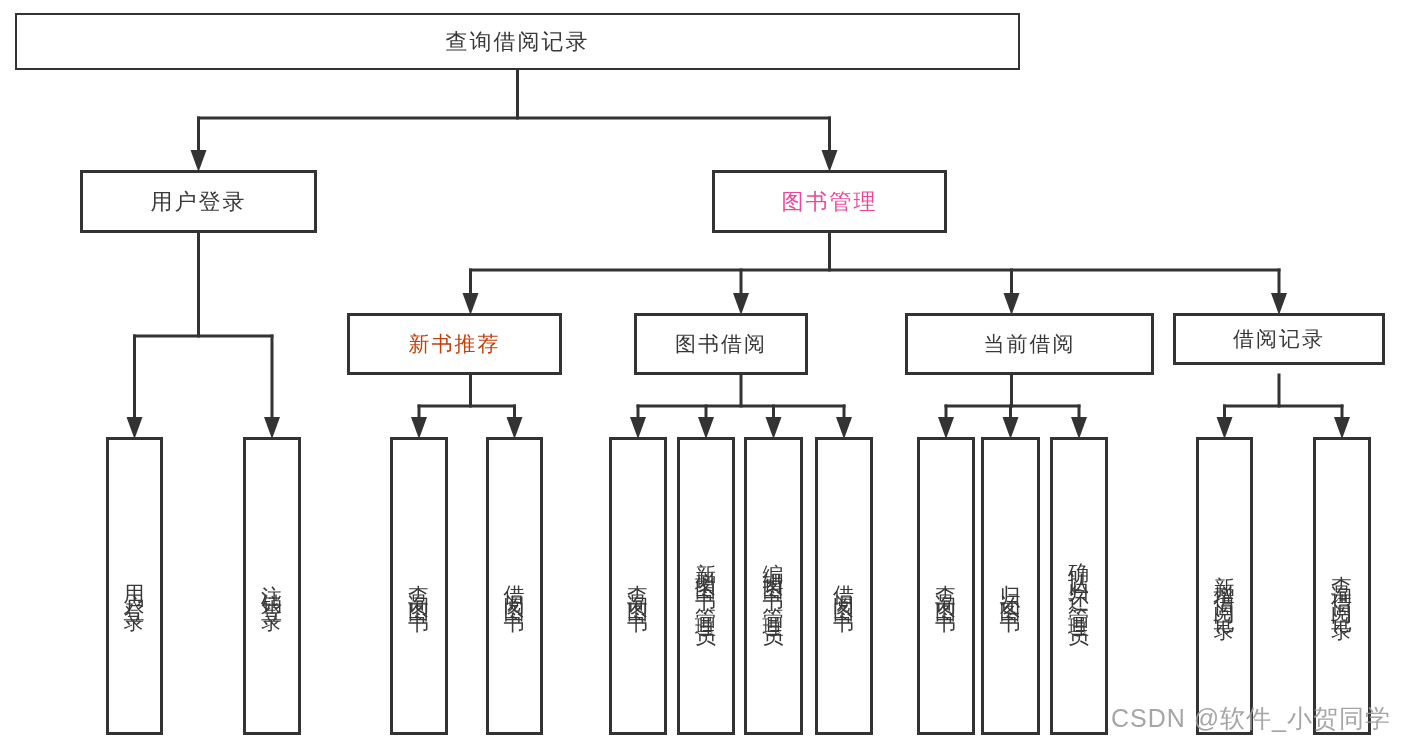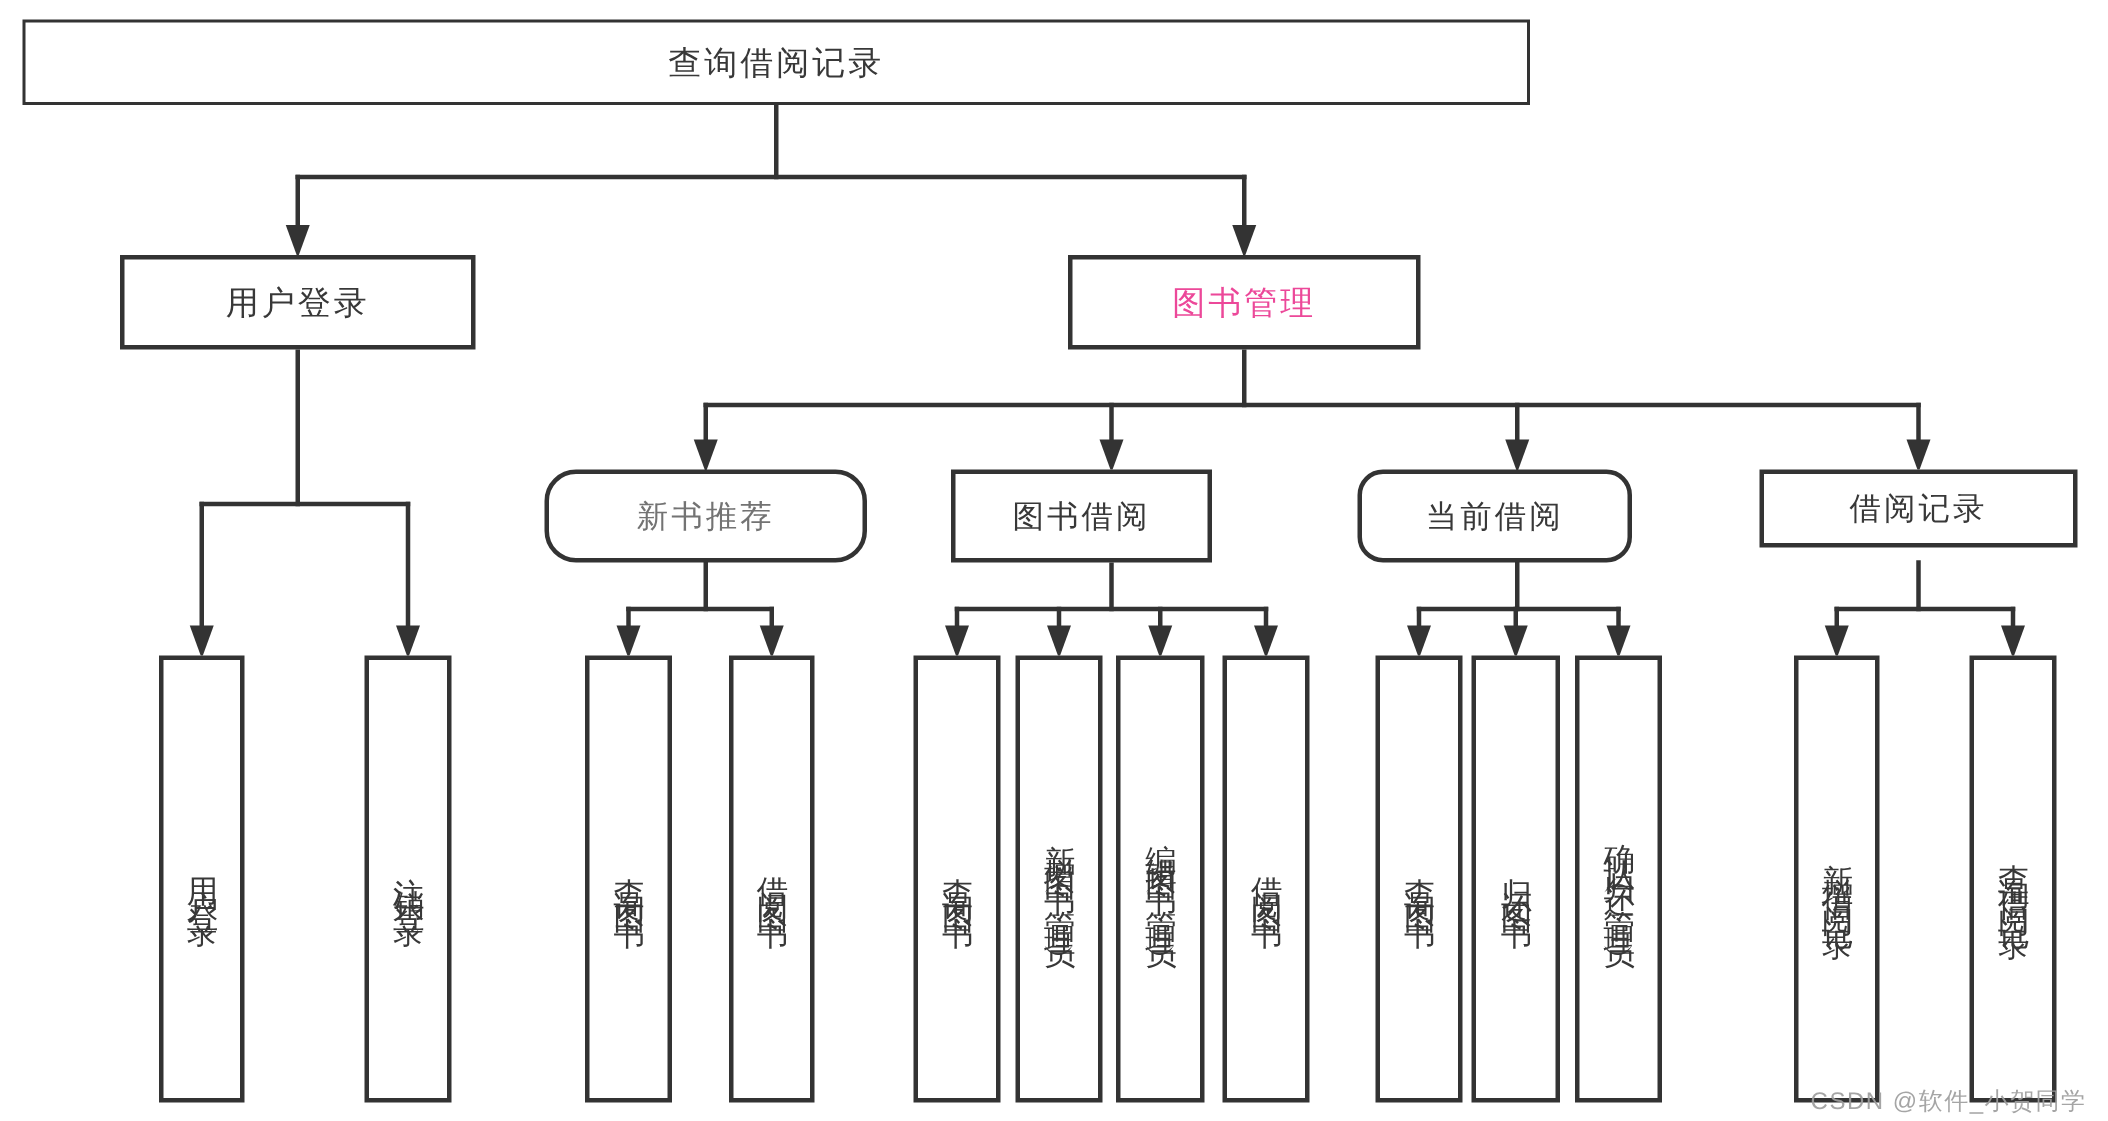--- a/index.html
+++ b/index.html
@@ -35,23 +35,23 @@
   .node.vertical .label {
     writing-mode: vertical-rl;
     text-orientation: mixed;
     letter-spacing: 9px;
     line-height: 1;
     white-space: normal;
   }
   .watermark {
     position: absolute;
     right: 14px;
-    bottom: 2px;
+    bottom: 12px;
     z-index: 2;
-    font-size: 16px;
+    font-size: 25px;
     letter-spacing: 1px;
     color: #9e9e9e;
     opacity: 0.92;
     margin-top: 16px;
   }
 </style>
 </head>
 <body>
 
 <div id="stage" style="background: rgb(255, 255, 255);">
@@ -112,27 +112,27 @@
   <div class="watermark" style="color: rgb(158, 158, 158);">CSDN @软件_小贺同学</div>
 <div class="node level-1" style="left: 15px; top: 13px; width: 1005px; height: 57px; border-color: rgb(51, 51, 51); color: rgb(56, 56, 56);">
       <span class="label">查询借阅记录</span>
     </div>
     <div class="node level-2" style="left: 80px; top: 170px; width: 237px; height: 63px; border-color: rgb(51, 51, 51); color: rgb(56, 56, 56);">
       <span class="label">用户登录</span>
     </div>
     <div class="node level-2" style="left: 712px; top: 170px; width: 235px; height: 63px; border-color: rgb(51, 51, 51); color: #ec4899;">
       <span class="label">图书管理</span>
     </div>
-    <div class="node level-3" style="left: 363px; top: 313px; width: 215px; height: 62px; border-color: rgb(51, 51, 51); color: #737373; border-radius: 21px;">
+    <div class="node level-3" style="left: 347px; top: 313px; width: 215px; height: 62px; border-color: rgb(51, 51, 51); color: #c2410c;">
       <span class="label">新书推荐</span>
     </div>
     <div class="node level-3" style="left: 634px; top: 313px; width: 174px; height: 62px; border-color: rgb(51, 51, 51); color: rgb(56, 56, 56);">
       <span class="label">图书借阅</span>
     </div>
-    <div class="node level-3" style="left: 905px; top: 313px; width: 183px; height: 62px; border-color: rgb(51, 51, 51); color: rgb(56, 56, 56); border-radius: 17px;">
+    <div class="node level-3" style="left: 905px; top: 313px; width: 249px; height: 62px; border-color: rgb(51, 51, 51); color: rgb(56, 56, 56);">
       <span class="label">当前借阅</span>
     </div>
     <div class="node level-3" style="left: 1173px; top: 313px; width: 212px; height: 52px; border-color: rgb(51, 51, 51); color: rgb(56, 56, 56);">
       <span class="label">借阅记录</span>
     </div>
     <div class="node level-4 vertical" style="left: 106px; top: 437px; width: 57px; height: 298px; border-color: rgb(51, 51, 51); color: rgb(56, 56, 56);">
       <span class="label">用户登录</span>
     </div>
     <div class="node level-4 vertical" style="left: 243px; top: 437px; width: 58px; height: 298px; border-color: rgb(51, 51, 51); color: rgb(56, 56, 56);">
       <span class="label">注销登录</span>

